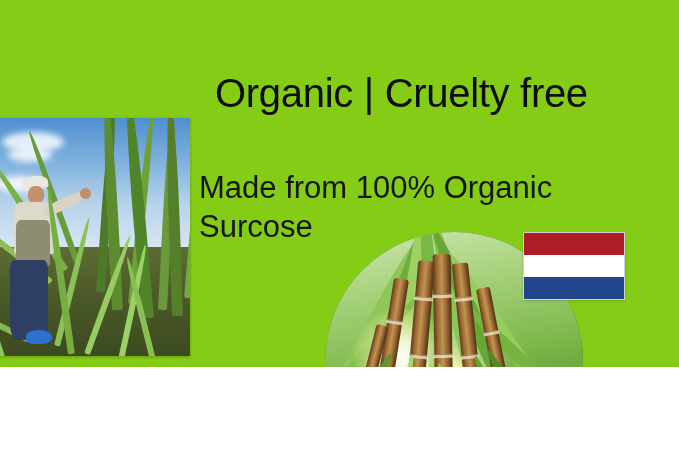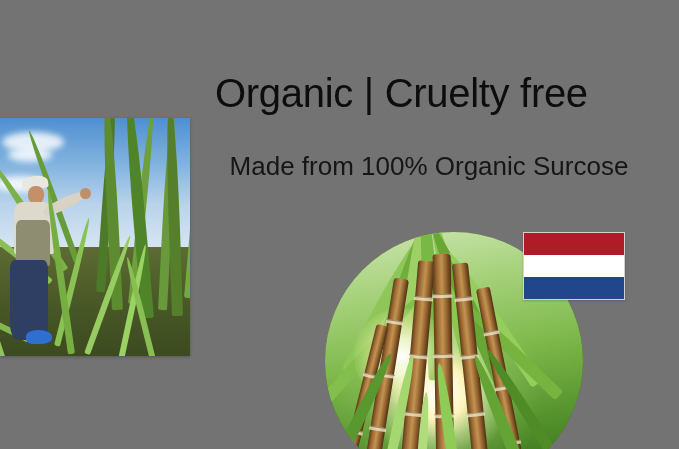--- a/index.html
+++ b/index.html
@@ -6,48 +6,48 @@
     margin: 0;
     padding: 0;
     background: #ffffff;
   }
   body {
     font-family: "Liberation Sans", sans-serif;
   }
   #banner {
     position: relative;
     width: 679px;
-    height: 449px;
-    background: #737373;
+    height: 367px;
+    background: #84cc16;
     overflow: hidden;
   }
 
   
   .headline {
     position: absolute;
     left: 215px;
     top: 72px;
     width: 440px;
     font-size: 40px;
     font-weight: 400;
     letter-spacing: -0.3px;
     color: #0d0d0d;
     line-height: 1.05;
     white-space: nowrap;
   }
   .subhead {
     position: absolute;
     left: 199px;
-    top: 150px;
+    top: 168px;
     width: 460px;
-    font-size: 26px;
+    font-size: 31px;
     font-weight: 400;
     color: #161616;
     line-height: 1.26;
-    text-align: center;
+    text-align: left;
   }
   .subhead .l2 { display: block; }
 
   
   .photo-left {
     position: absolute;
     left: 0px;
     top: 118px;
     width: 190px;
     height: 238px;

